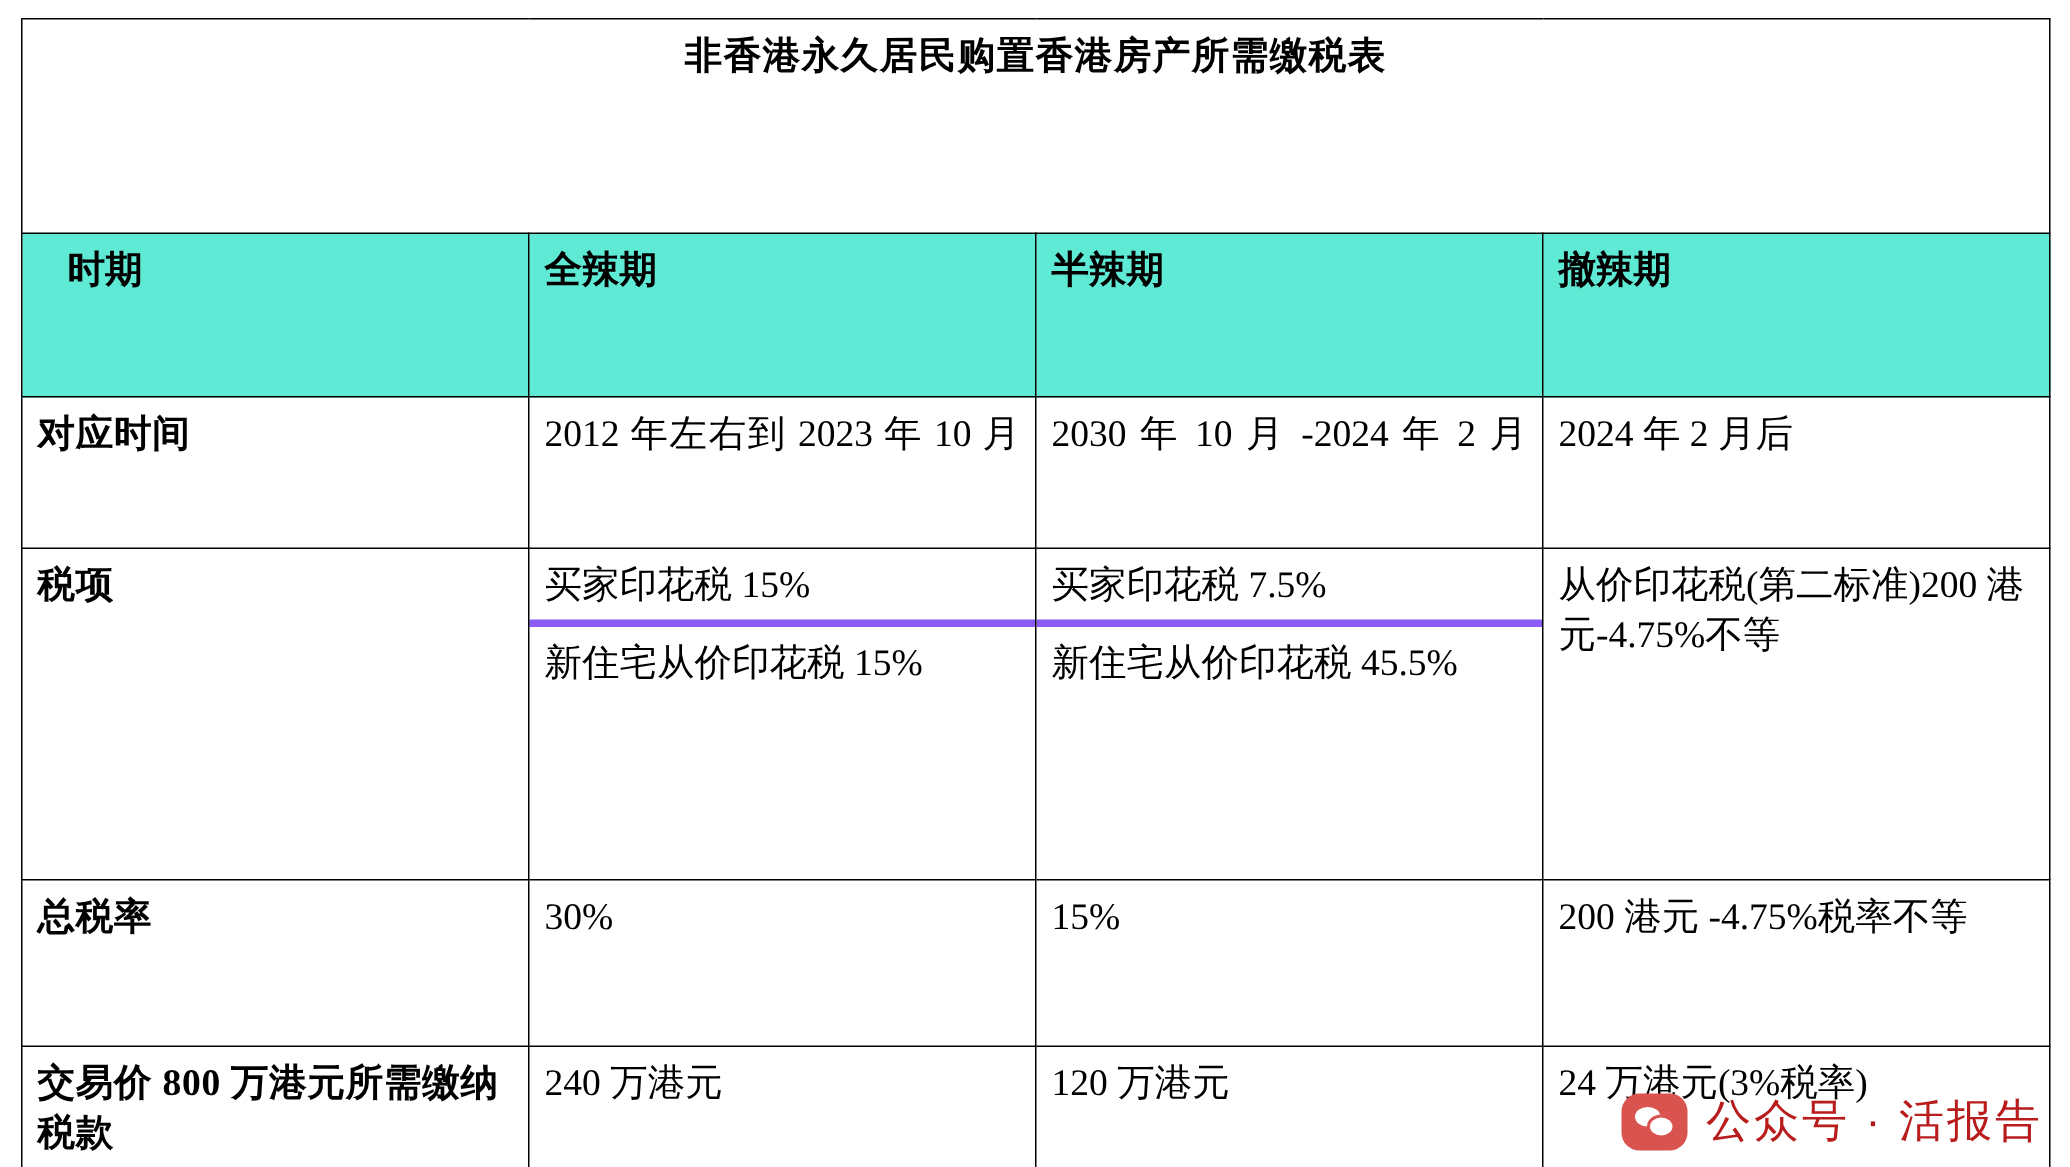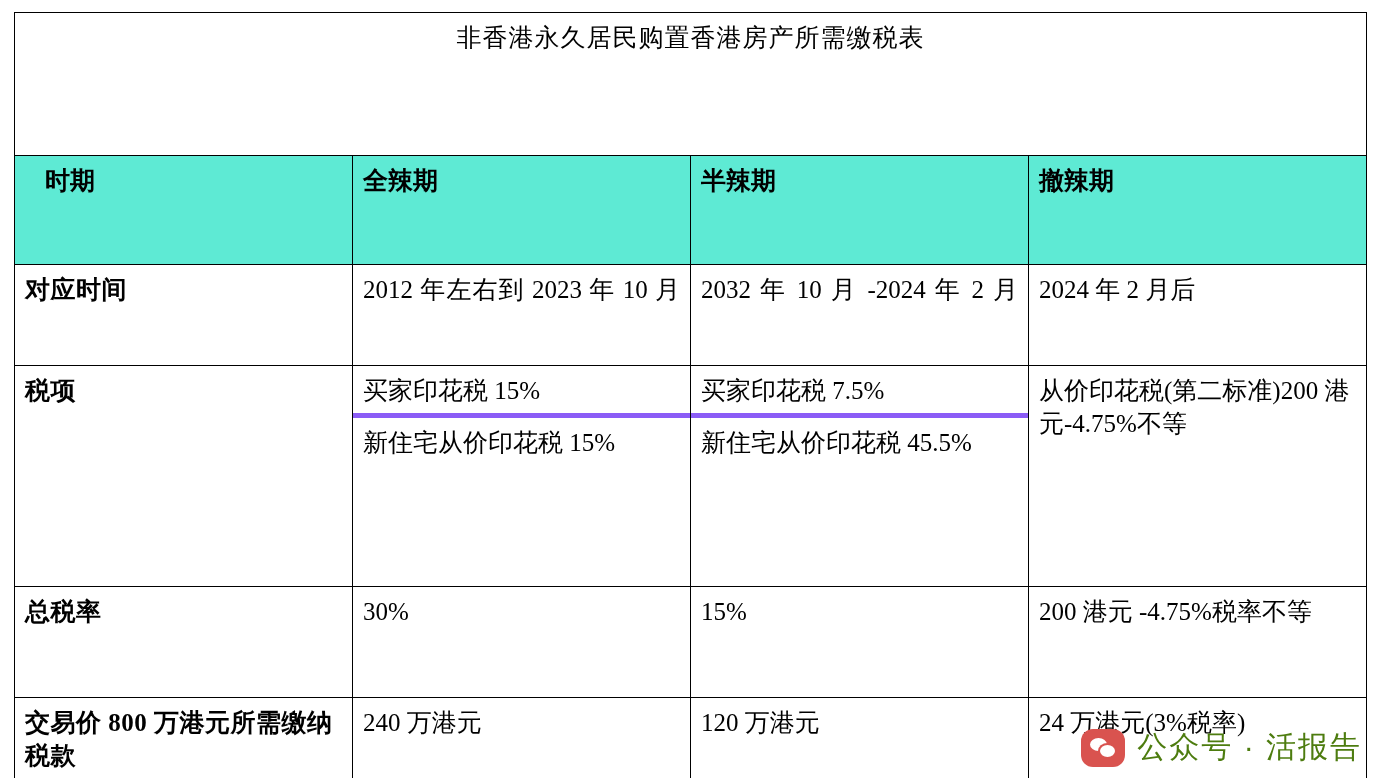--- a/index.html
+++ b/index.html
@@ -40,21 +40,21 @@
     line-height: 1.32;
     font-family: "Liberation Serif", "DejaVu Serif", serif;
   }
   .col-a { width: 338px; }
   .col-b { width: 338px; }
   .col-c { width: 338px; }
   .col-d { width: 338px; }
 
   .title-cell {
     text-align: center;
-    font-weight: normal;
+    font-weight: bold;
     font-size: 31px;
     height: 128px;
     vertical-align: middle;
     letter-spacing: 1px;
     padding: 10px 12px;
     margin-left: 28px;
   }
   .header-row td {
     background: #5eead4;
     font-weight: bold;
@@ -94,21 +94,21 @@
   .row-total td { height: 96px; }
   .row-amount td { height: 94px; }
 
   .watermark {
     position: absolute;
     right: 18px;
     bottom: 10px;
     display: flex;
     align-items: center;
     gap: 12px;
-    color: #4d7c0f;
+    color: #b91c1c;
     font-family: "Liberation Sans", sans-serif;
     font-size: 30px;
     letter-spacing: 2px;
   }
   .wechat-badge {
     width: 44px;
     height: 38px;
     border-radius: 12px;
     background: #d9534f;
     position: relative;
@@ -159,21 +159,21 @@
       <tr class="header-row">
         <td class="first-head">时期</td>
         <td>全辣期</td>
         <td>半辣期</td>
         <td>撤辣期</td>
       </tr>
 
       <tr class="row-time">
         <td class="rowlabel">对应时间</td>
         <td class="cell-justify">2012 年左右到 2023 年 10 月</td>
-        <td class="cell-justify">2032 年 10 月 -2024 年 2 月</td>
+        <td class="cell-justify">2030 年 10 月 -2024 年 2 月</td>
         <td class="cell-normal">2024 年 2 月后</td>
       </tr>
 
       <tr class="row-tax">
         <td class="rowlabel">税项</td>
         <td class="nested-cell">
           <div class="inner">买家印花税 15%</div>
           <div class="inner last">新住宅从价印花税 15%</div>
         </td>
         <td class="nested-cell">

